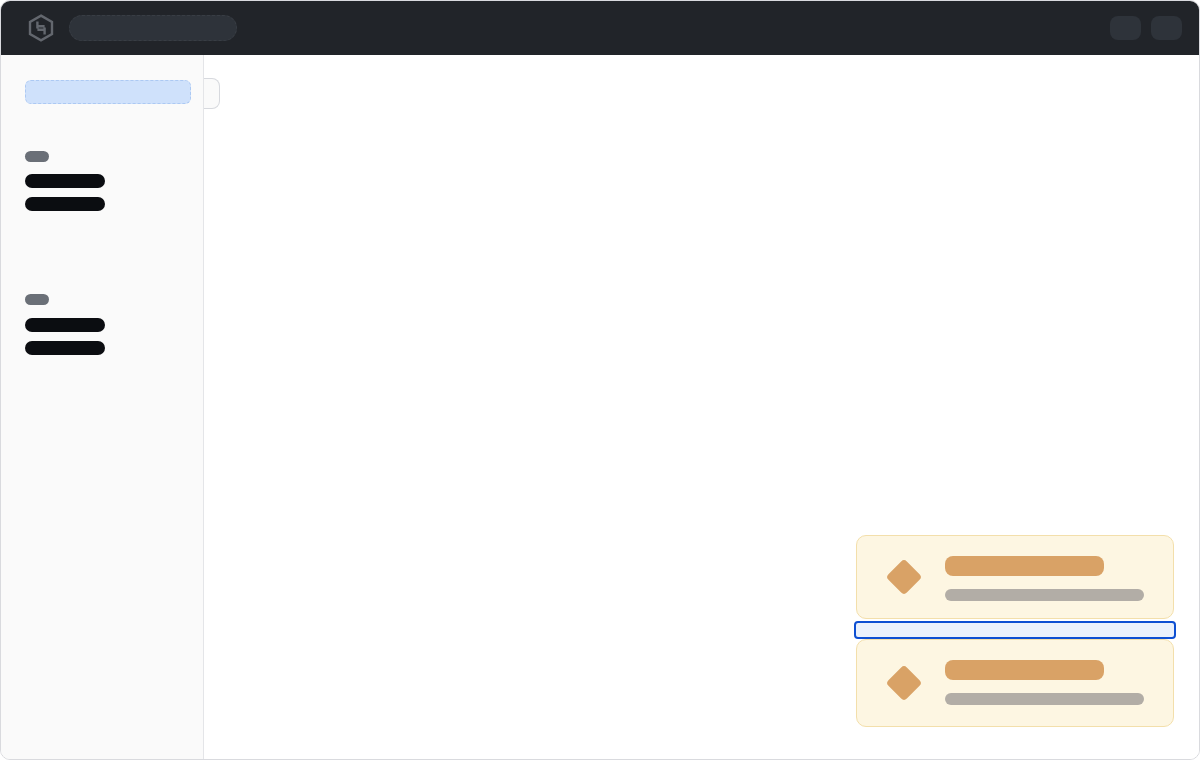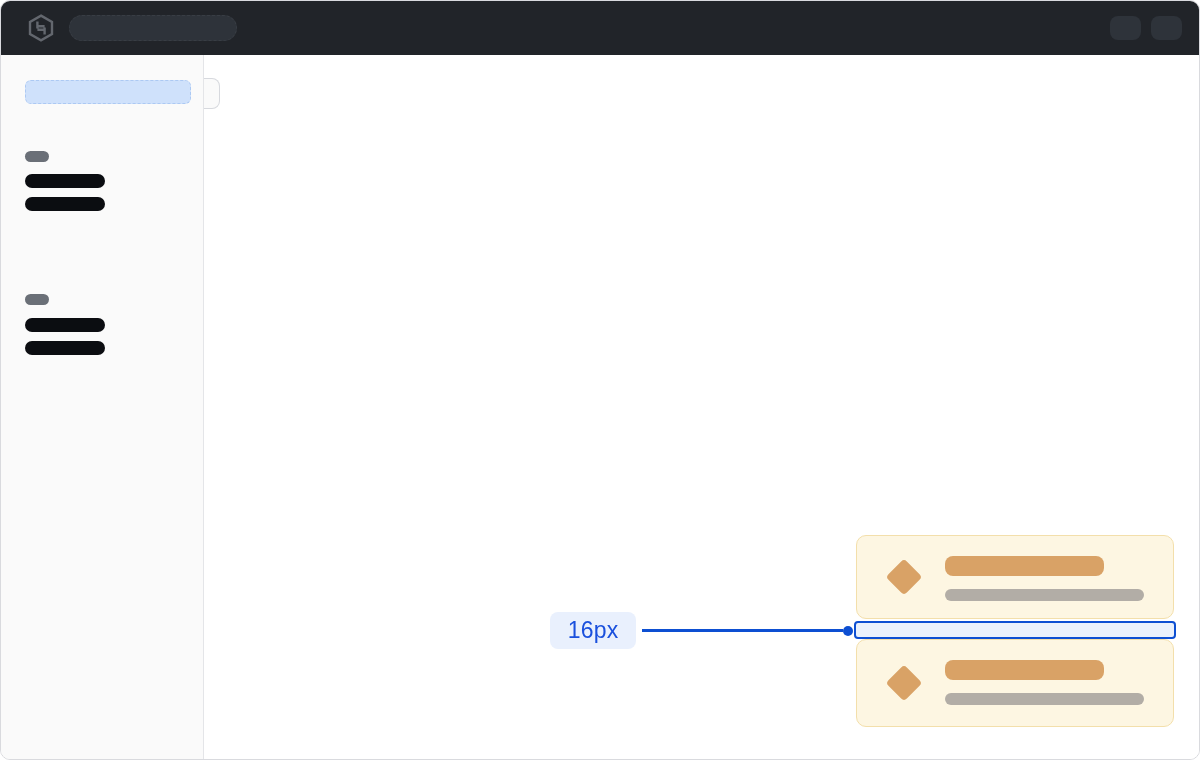--- a/index.html
+++ b/index.html
@@ -125,19 +125,14 @@
   </section>
 
   <div class="gap-highlight"></div>
 
   <section class="card card-2">
     <div class="diamond"></div>
     <div class="bar-title"></div>
     <div class="bar-sub"></div>
   </section>
 
-  <div class="annotation">
-    <div class="annotation-label">16px</div>
-    <div class="annotation-line"></div>
-    <div class="annotation-dot"></div>
-  </div>
 
 </div>
 
 </body></html>

